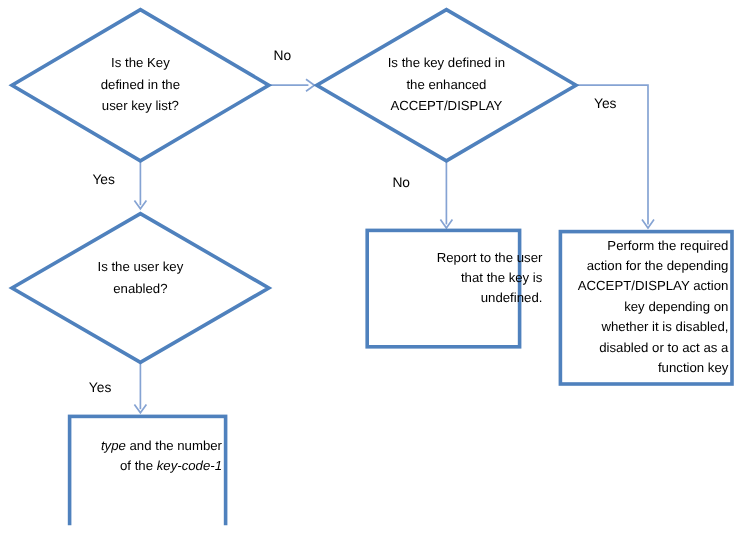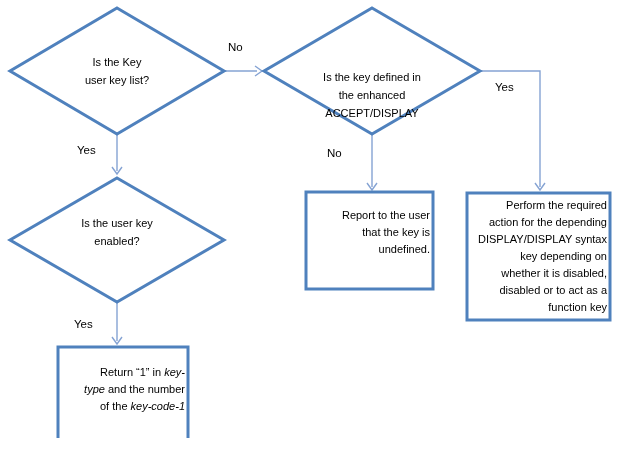--- a/index.html
+++ b/index.html
@@ -66,52 +66,52 @@
       <polygon points="372,8 480,71 372,134 264,71" fill="#ffffff"></polygon>
       <polygon points="117,178 224,240 117,302 10,240" fill="#ffffff"></polygon>
       <rect x="306" y="192" width="127" height="97" fill="#ffffff"></rect>
       <rect x="467" y="193" width="143" height="127" fill="#ffffff"></rect>
       <rect x="58" y="347" width="130" height="97" fill="#ffffff"></rect>
     </g>
   </svg>
 
   <div class="node-text" style="left:37px; top:26px; width:160px; height:90px;">
     <div class="line">Is the Key</div>
+    <div class="line">defined in the</div>
     <div class="line">user key list?</div>
   </div>
 
-  <div class="node-text" style="left:292px; top:33px; width:160px; height:76px;margin-top:24px;">
+  <div class="node-text" style="left:292px; top:33px; width:160px; height:76px;">
     <div class="line">Is the key defined in</div>
     <div class="line">the enhanced</div>
     <div class="line">ACCEPT/DISPLAY</div>
   </div>
 
   <div class="node-text" style="left:37px; top:205px; width:160px; height:54px;">
     <div class="line">Is the user key</div>
     <div class="line">enabled?</div>
   </div>
 
-  <div class="box-text" style="left:309px; top:207px; width:121px;">
+  <div class="box-text" style="left:309px; top:207px; width:121px;padding-left:22px;">
     <div class="line">Report to the user</div>
     <div class="line">that the key is</div>
     <div class="line">undefined.</div>
   </div>
 
   <div class="box-text" style="left:470px; top:197px; width:137px;">
     <div class="line">Perform the required</div>
     <div class="line">action for the depending</div>
-    <div class="line">DISPLAY/DISPLAY syntax</div>
+    <div class="line">ACCEPT/DISPLAY action</div>
     <div class="line">key depending on</div>
     <div class="line">whether it is disabled,</div>
     <div class="line">disabled or to act as a</div>
     <div class="line">function key</div>
   </div>
 
   <div class="box-text" style="left:61px; top:364px; width:124px;">
-    <div class="line"><span>Return “1” in </span><span class="italic">key-</span></div>
     <div class="line"><span class="italic">type</span><span> and the number</span></div>
     <div class="line"><span>of the </span><span class="italic">key-code-1</span></div>
   </div>
 
   <div class="edge-label" style="left:228px; top:41px; width:28px;">No</div>
   <div class="edge-label" style="left:77px; top:144px; width:34px;">Yes</div>
   <div class="edge-label" style="left:327px; top:147px; width:28px;">No</div>
   <div class="edge-label" style="left:495px; top:81px; width:34px;">Yes</div>
   <div class="edge-label" style="left:74px; top:318px; width:34px;">Yes</div>
 

